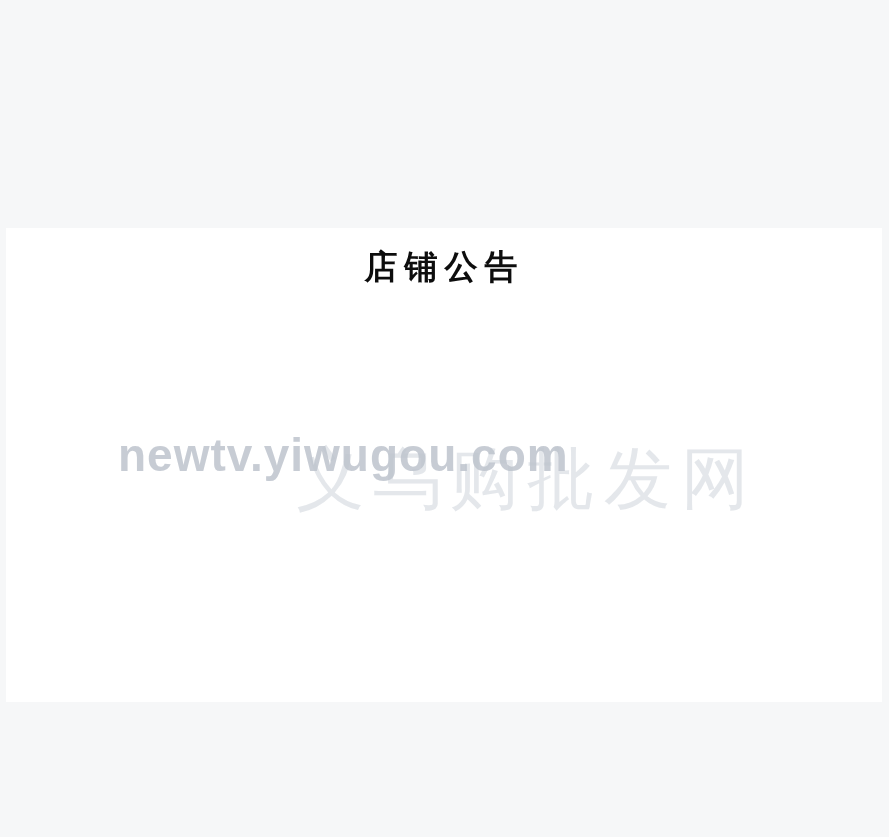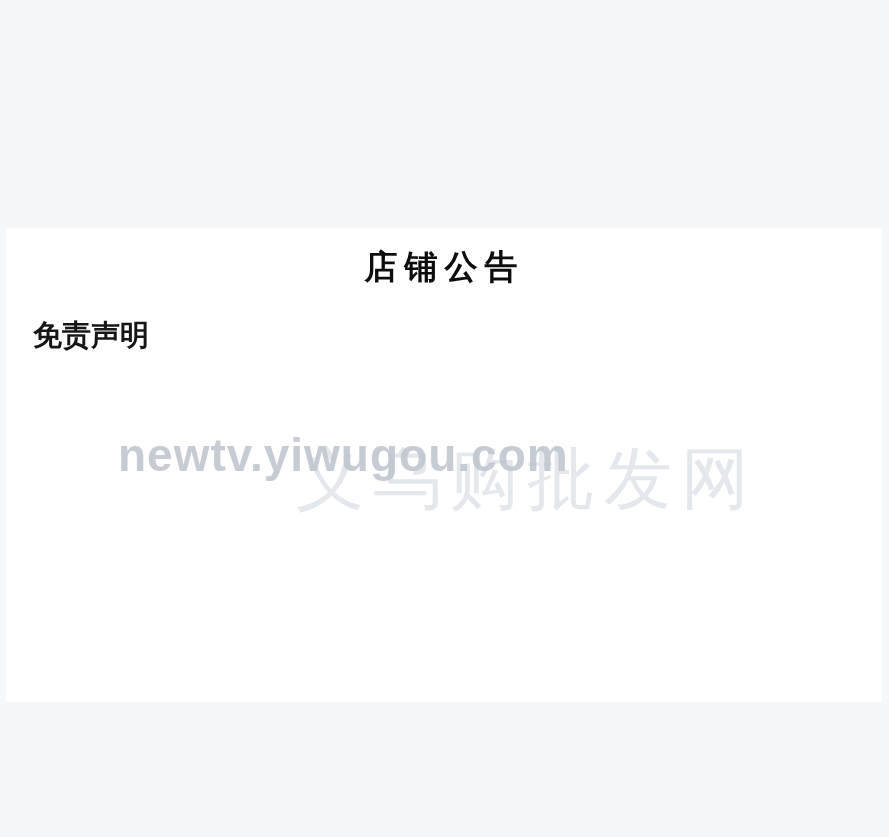--- a/index.html
+++ b/index.html
@@ -84,20 +84,19 @@
     line-height: 1;
   }
 </style>
 </head>
 <body>
 
 <div class="notice-card">
   <h1 class="notice-title">店铺公告</h1>
 
 
-  <p class="disclaimer-heading">免责声明</p>
 
 </div>
 
 <div class="watermark-layer">
   <span class="watermark-cn">义乌购批发网</span>
   <span class="watermark-en">newtv.yiwugou.com</span>
 </div>
 
 </body></html>

